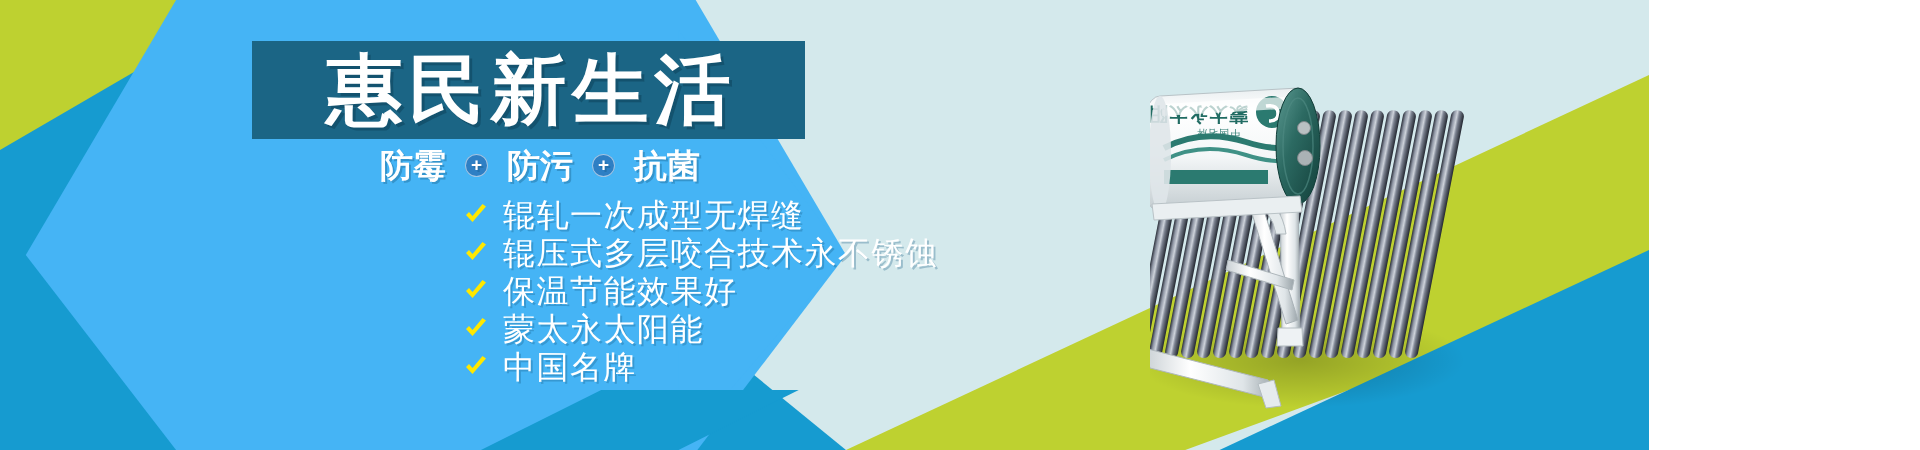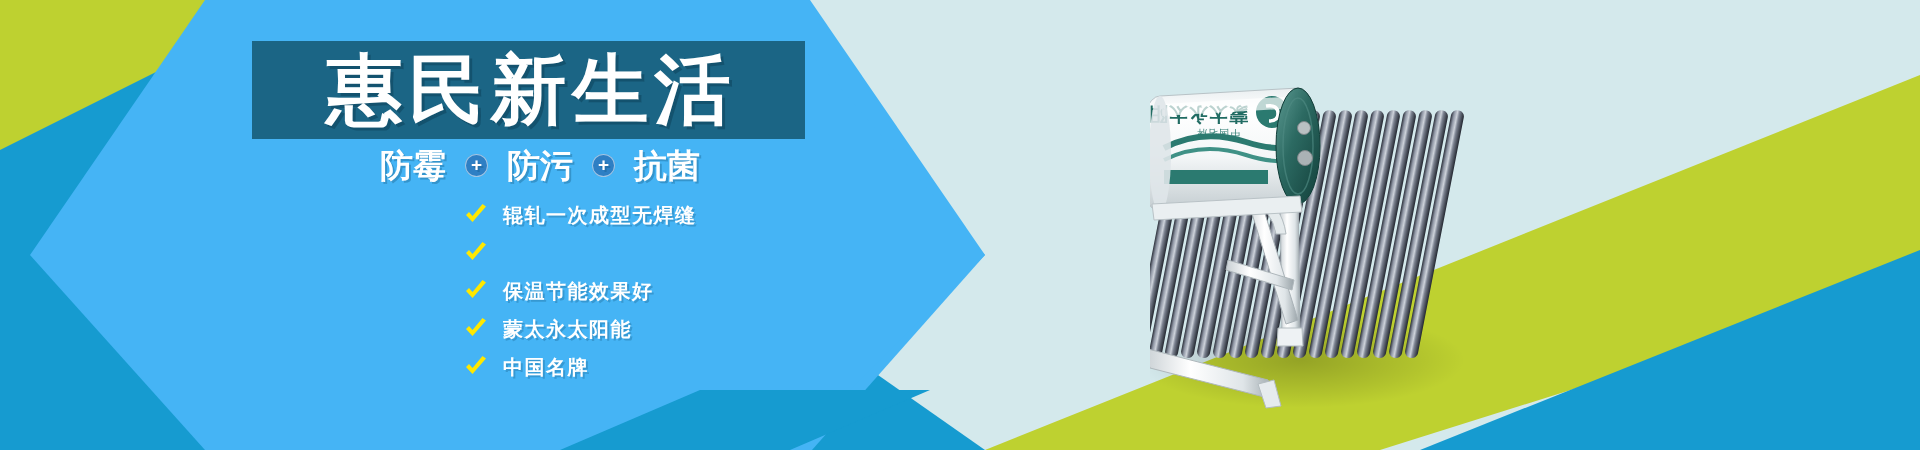--- a/index.html
+++ b/index.html
@@ -4,21 +4,21 @@
 <style>
   html, body {
     margin: 0;
     padding: 0;
     background: #ffffff;
   }
   * { box-sizing: border-box; }
 
   .banner {
     position: relative;
-    width: 1920px;
+    width: 1649px;
     height: 450px;
     overflow: hidden;
     font-family: "Liberation Sans", "DejaVu Sans", sans-serif;
     background: #a21caf;
   }
 
   
   .bg-layer {
     position: absolute;
     inset: 0;
@@ -98,22 +98,22 @@
     white-space: nowrap;
   }
   .check-icon {
     flex: 0 0 auto;
     width: 26px;
     height: 26px;
     display: block;
   }
   .feature-label {
     color: #ffffff;
-    font-size: 20px;
-    font-weight: bold;
+    font-size: 32px;
+    font-weight: normal;
     line-height: 1;
     letter-spacing: 1.5px;
     text-shadow: 2px 2px 0 rgba(20,90,130,0.30);
     text-align: center;
   }
 
   
   .product {
     position: absolute;
     left: 1150px;
@@ -165,20 +165,21 @@
     <div class="feature-item">
       <svg class="check-icon" viewBox="0 0 26 26">
         <path d="M3 13 L9.5 20 L23 4.5 L19.5 2 L9.5 14 L6 10 Z" fill="#ffe800"></path>
       </svg>
       <span class="feature-label">辊轧一次成型无焊缝</span>
     </div>
     <div class="feature-item">
       <svg class="check-icon" viewBox="0 0 26 26">
         <path d="M3 13 L9.5 20 L23 4.5 L19.5 2 L9.5 14 L6 10 Z" fill="#ffe800"></path>
       </svg>
+      <span class="feature-label">辊压式多层咬合技术永不锈蚀</span>
     </div>
     <div class="feature-item">
       <svg class="check-icon" viewBox="0 0 26 26">
         <path d="M3 13 L9.5 20 L23 4.5 L19.5 2 L9.5 14 L6 10 Z" fill="#ffe800"></path>
       </svg>
       <span class="feature-label">保温节能效果好</span>
     </div>
     <div class="feature-item">
       <svg class="check-icon" viewBox="0 0 26 26">
         <path d="M3 13 L9.5 20 L23 4.5 L19.5 2 L9.5 14 L6 10 Z" fill="#ffe800"></path>

